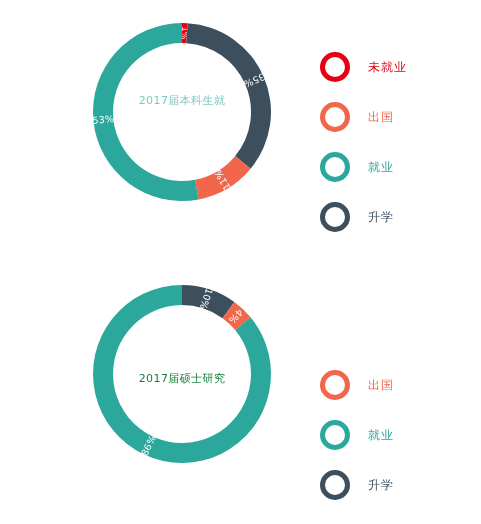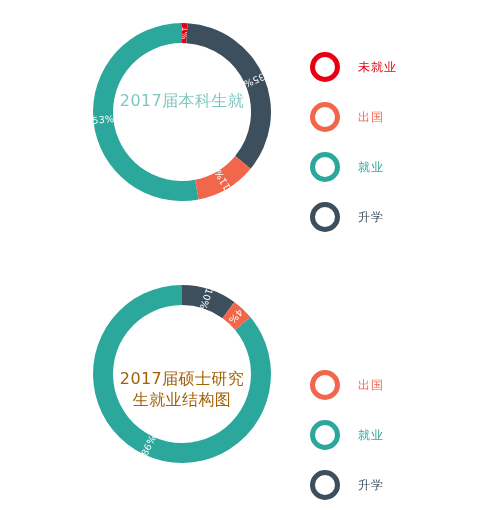--- a/index.html
+++ b/index.html
@@ -37,40 +37,40 @@
     height: 180px;
     overflow: visible;
   }
 
   .center-label {
     position: absolute;
     left: 92px;
     width: 180px;
     text-align: center;
     color: #7fc8c0;
-    font-size: 16px;
+    font-size: 11px;
     line-height: 21px;
     letter-spacing: 0.4px;
     pointer-events: none;
   }
   #center-label-undergrad { top: 90px; }
   #center-label-master    { top: 368px; }
   .center-label .cl-line { display: block; white-space: nowrap; }
 
   .slice-label {
     fill: #ffffff;
     font-size: 9.5px;
     font-family: "DejaVu Sans", "Liberation Sans", sans-serif;
     letter-spacing: 0.2px;
   }
   .slice-label.tiny { font-size: 8px; }
 
   .legend {
     position: absolute;
-    left: 310px;
+    left: 320px;
   }
   #legend-undergrad { top: 42px; }
   #legend-master    { top: 360px; }
 
   .legend-item {
     display: flex;
     align-items: center;
     height: 50px;
   }
   .legend-swatch {
@@ -143,23 +143,22 @@
         <path d="M 90 1 A 89 89 0 0 1 142.31288745403012 17.997487500629674 L 130.55718240818064 34.17782738812863 A 69 69 0 0 0 90 21 Z" fill="#3D4E5C"></path>
         <text x="114.41234255562085" y="14.866535212682876" text-anchor="middle" dominant-baseline="central" class="slice-label" fill="#FFFFFF" transform="rotate(108 114.41234255562085 14.866535212682876)">10%</text>
         <path d="M 142.31288745403012 17.997487500629674 A 89 89 0 0 1 158.57567860704523 33.269264912366616 L 143.16541375152946 46.017744707340405 A 69 69 0 0 0 130.55718240818064 34.17782738812863 Z" fill="#F2664C"></path>
         <text x="144.0792213683664" y="32.411478433708496" text-anchor="middle" dominant-baseline="central" class="slice-label" fill="#FFFFFF" transform="rotate(133.2 144.0792213683664 32.411478433708496)">4%</text>
         <path d="M 158.57567860704523 33.269264912366616 A 89 89 0 1 1 89.99999999999999 1 L 89.99999999999999 21 A 69 69 0 1 0 143.16541375152946 46.017744707340405 Z" fill="#2BA79C"></path>
         <text x="56.36343596635928" y="161.48133714481554" text-anchor="middle" dominant-baseline="central" class="slice-label" fill="#FFFFFF" transform="rotate(295.2 56.36343596635928 161.48133714481554)">86%</text>
       </svg>
   </div>
 </section>
 
-<div class="center-label" id="center-label-master" style="color: #a16207;">
+<div class="center-label" id="center-label-master" style="color: #15803d;">
   <span class="cl-line">2017届硕士研究</span>
-  <span class="cl-line">生就业结构图</span>
 </div>
 
 <div class="legend" id="legend-master">
 
   <div class="legend-item">
     <span class="legend-swatch" id="sw-m0" style="border-color: rgb(242, 102, 76);"></span>
     <span class="legend-text" id="tx-m0" style="color: rgb(242, 102, 76);">出国</span>
   </div>
 
   <div class="legend-item">

